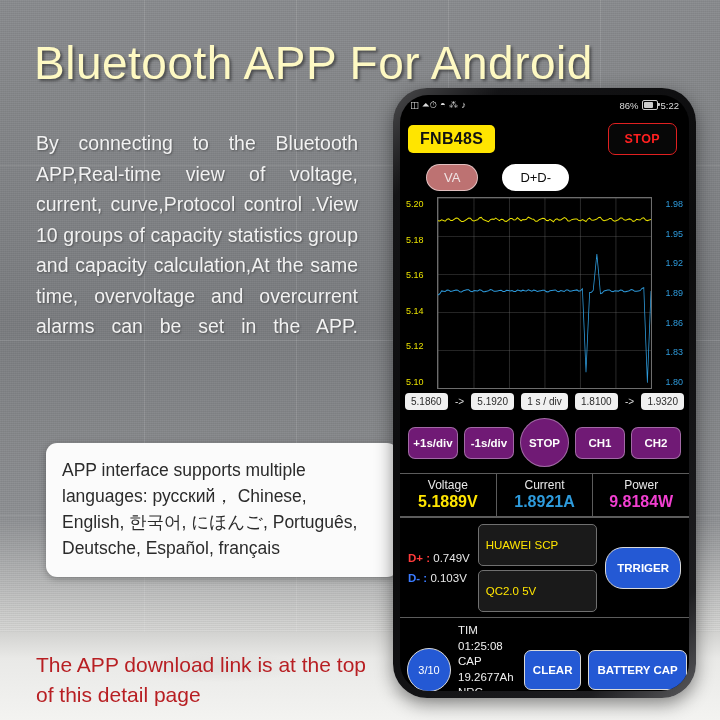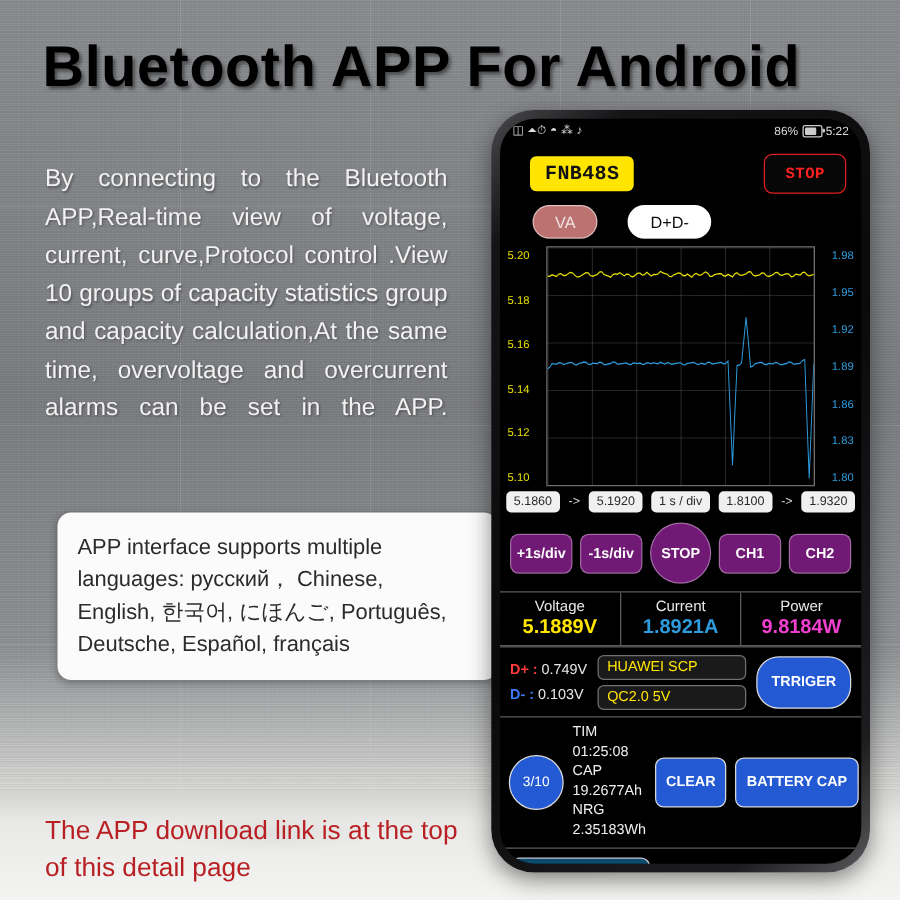--- a/index.html
+++ b/index.html
@@ -34,37 +34,37 @@
   }
   #bg-bottom::after{
     content:"";position:absolute;inset:0;opacity:.25;
     background:
       radial-gradient(ellipse 120px 22px at 30% 40%, rgba(180,180,178,.8), transparent 70%),
       radial-gradient(ellipse 90px 16px at 62% 70%, rgba(170,170,168,.7), transparent 70%);
   }
 
   
   #headline{
-    position:absolute;left:34px;top:26px;width:672px;
-    font-size:46px;font-weight:bold;color:#000000;
+    position:absolute;left:34px;top:36px;width:672px;
+    font-size:46px;font-weight:normal;color:#fef9c3;
     letter-spacing:.5px;white-space:nowrap;
     text-shadow:2px 2px 3px rgba(0,0,0,.45);
   }
 
   
   #blurb{
     position:absolute;left:36px;top:128px;width:322px;
     color:#f2f2f2;font-size:19.5px;line-height:30.5px;
     text-align:justify;text-align-last:justify;
     text-shadow:1px 1px 2px rgba(0,0,0,.35);
   }
 
   
   #langcard{
-    position:absolute;left:46px;top:410px;width:308px;
+    position:absolute;left:46px;top:443px;width:308px;
     background:#fbfbfb;border-radius:11px;
     padding:14px 28px 16px 16px;
     box-shadow:0 2px 7px rgba(0,0,0,.30);
   }
   #langcard p{margin:0;color:#2b2b2b;font-size:17.5px;line-height:26px;}
 
   
   #rednote{
     position:absolute;left:36px;top:650px;width:350px;
     color:#b81f23;font-size:21px;line-height:30px;font-weight:500;
@@ -96,22 +96,21 @@
   .batt{
     display:inline-block;width:14px;height:8px;border:1px solid #ccc;border-radius:2px;
     position:relative;
   }
   .batt::after{content:"";position:absolute;left:1px;top:1px;bottom:1px;width:9px;background:#ccc;border-radius:1px;}
   .batt::before{content:"";position:absolute;right:-3px;top:2px;width:2px;height:3px;background:#ccc;border-radius:0 1px 1px 0;}
 
   
   #toprow{
     flex:0 0 auto;display:flex;align-items:center;justify-content:space-between;
-    padding:8px 12px 0 24px;
-    font-family:Liberation Mono, monospace;
+    padding:8px 12px 0 8px;
   }
   #devtag{
     background:#ffe500;color:#111;font-weight:bold;font-size:16px;
     padding:5px 12px;border-radius:5px;letter-spacing:.3px;
   }
   #stopbtn{
     border:1.6px solid #e02020;color:#ff2020;background:#070707;
     font-size:12.5px;font-weight:bold;border-radius:7px;
     padding:8px 16px;letter-spacing:.4px;
   }
@@ -205,21 +204,21 @@
   #proto{
     flex:0 0 auto;display:flex;align-items:center;padding:6px 8px 5px 8px;gap:8px;
     border-bottom:1px solid #5c5c5c;
   }
   #proto .dplus{flex:0 0 auto;font-size:11.5px;color:#e9e9e9;line-height:20px;}
   #proto .dplus .k1{color:#ff3b3b;font-weight:bold;}
   #proto .dplus .k2{color:#3a7bff;font-weight:bold;}
   #proto .protos{flex:1;display:flex;flex-direction:column;gap:4px;}
   .pbox{
     background:#1a1a1a;border:1px solid #707070;border-radius:5px;
-    color:#ffe500;font-size:11.5px;padding:3px 7px;
+    color:#ffe500;font-size:11.5px;padding:14px 7px;
   }
   #trigger{
     flex:0 0 auto;background:#2459d4;color:#fff;font-size:11.5px;font-weight:bold;
     border:1px solid #d9d9d9;border-radius:18px;padding:14px 11px;
   }
 
   
   #caprow{
     flex:0 0 auto;display:flex;align-items:center;gap:7px;
     padding:5px 7px 6px 7px;border-bottom:1px solid #5c5c5c;

